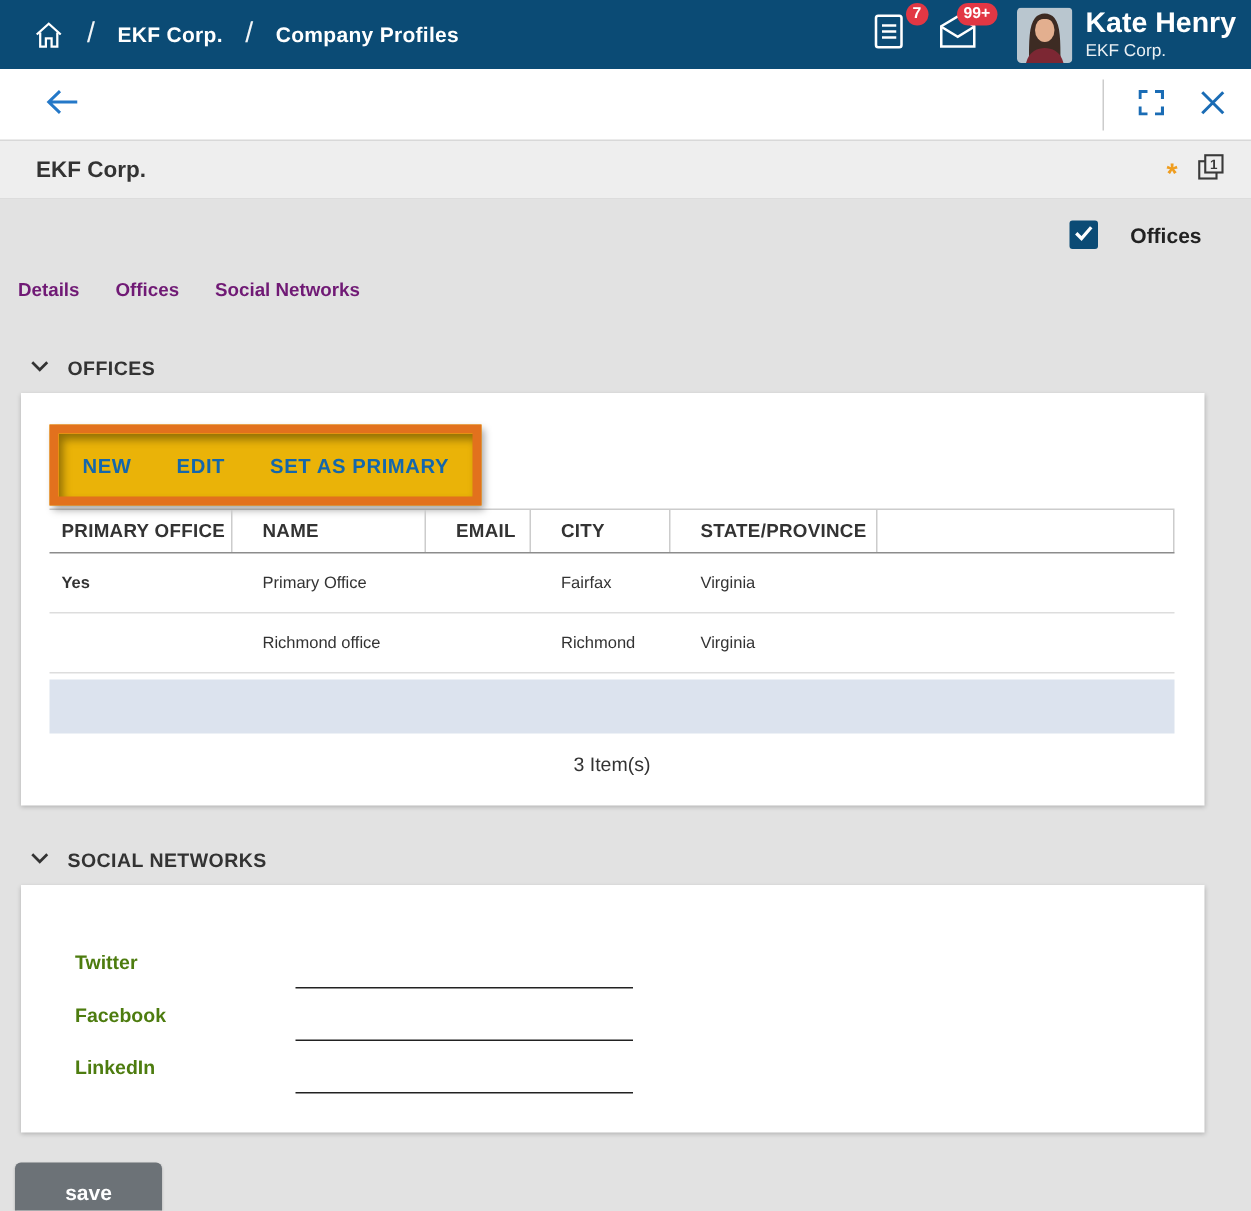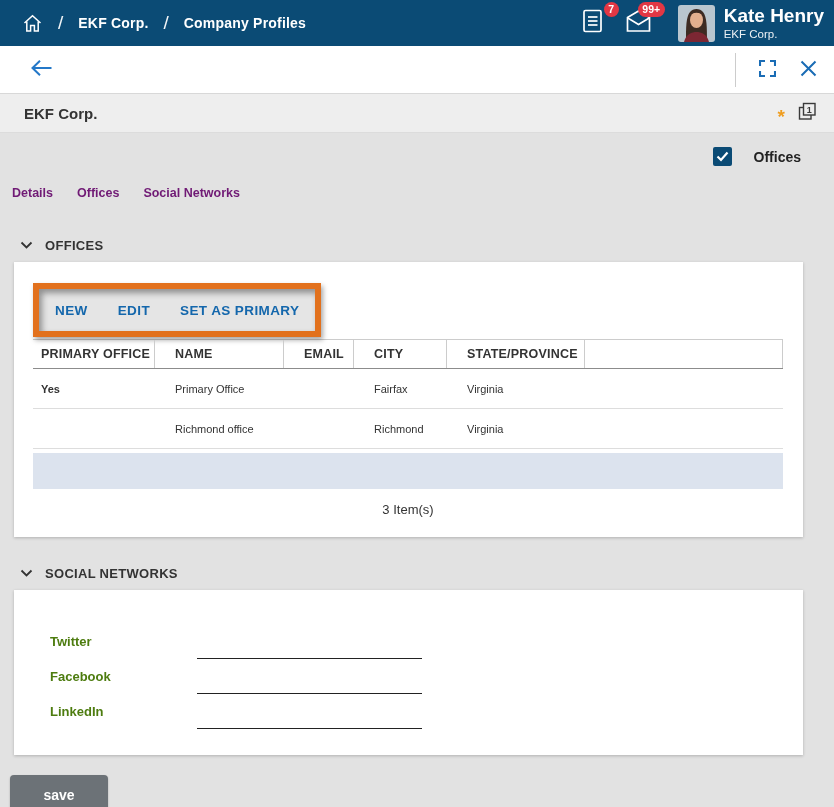--- a/index.html
+++ b/index.html
@@ -90,21 +90,21 @@
 
   
   .annotation-box {
     display: inline-flex;
     align-items: center;
     gap: 30px;
     border: 6px solid #e2711d;
     padding: 0 16px;
     height: 54px;
     box-shadow: inset 3px 4px 6px rgba(0,0,0,.38), 2px 3px 5px rgba(0,0,0,.35);
-    background: #e5e5e5;
+    background: #eab308;
     margin-bottom: 2px;
   }
   .action-btn {
     background: none; border: none; cursor: pointer;
     color: #1467ac; font-family: "Liberation Sans", sans-serif;
     font-size: 13.5px; font-weight: 700; letter-spacing: .4px;
     white-space: nowrap;
   }
 
   

